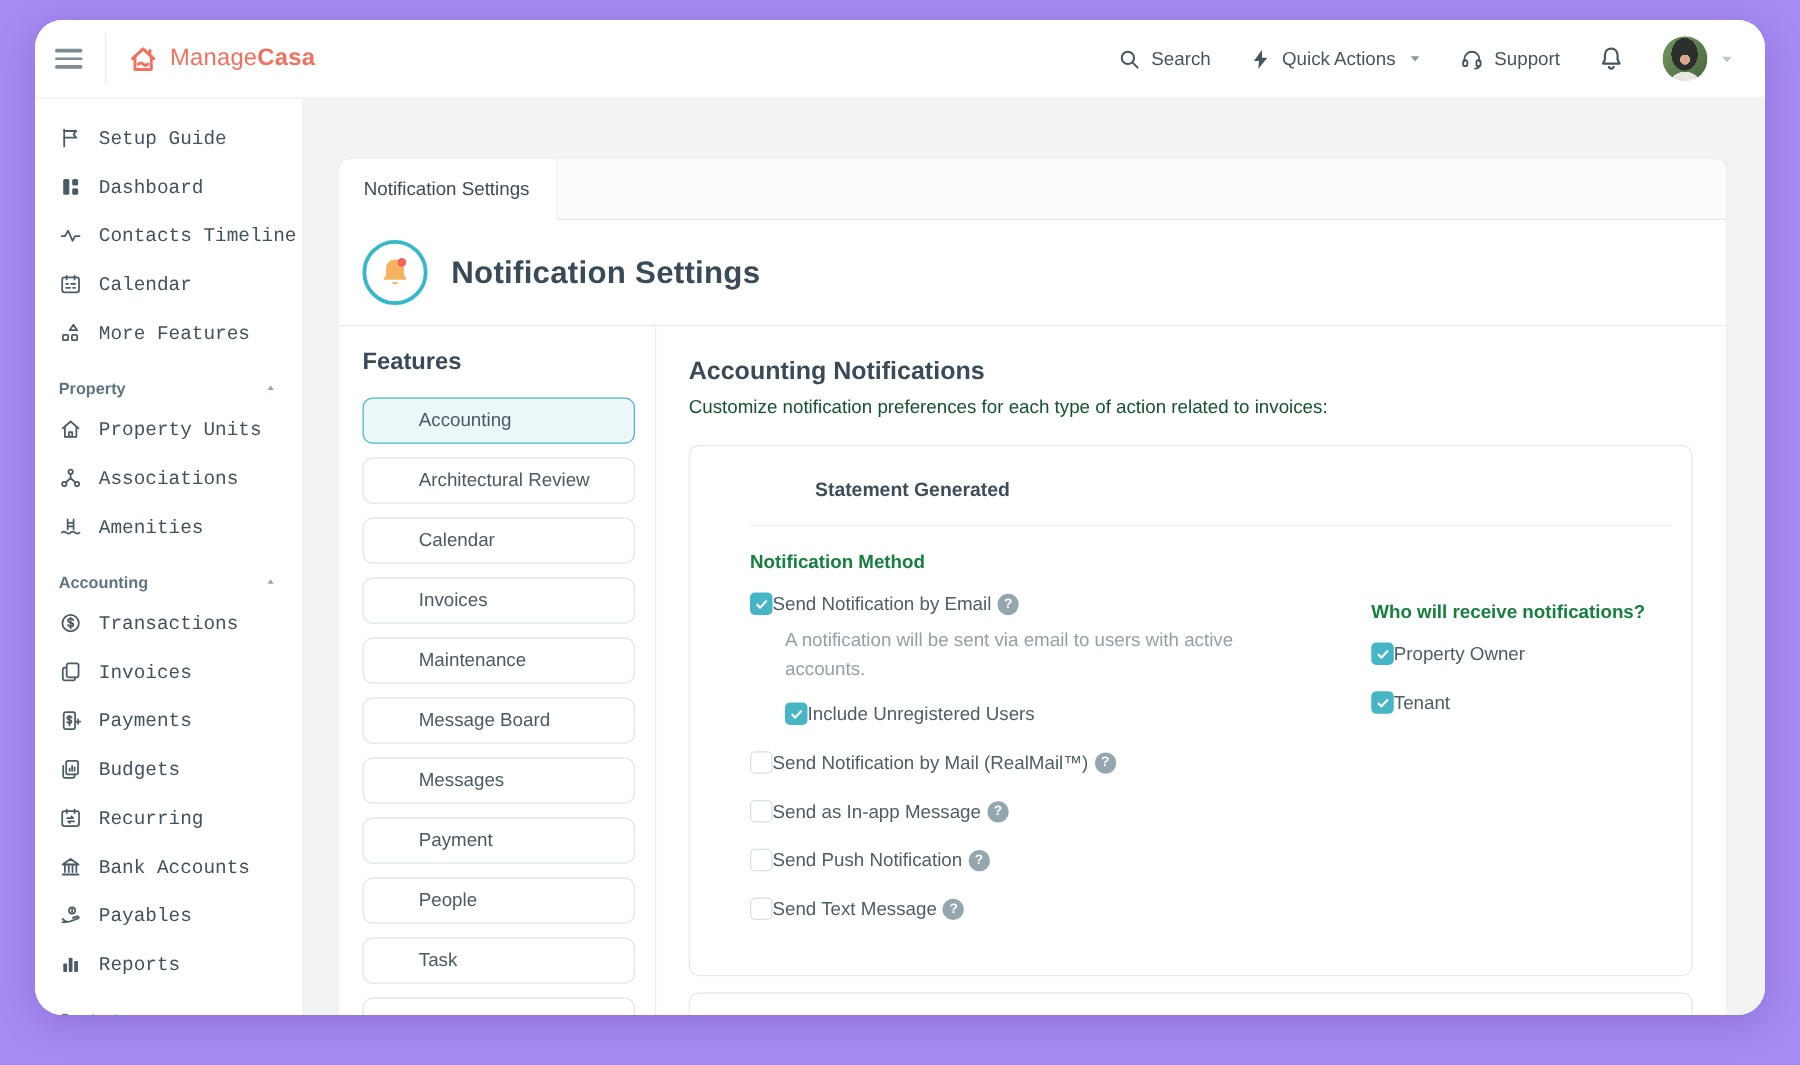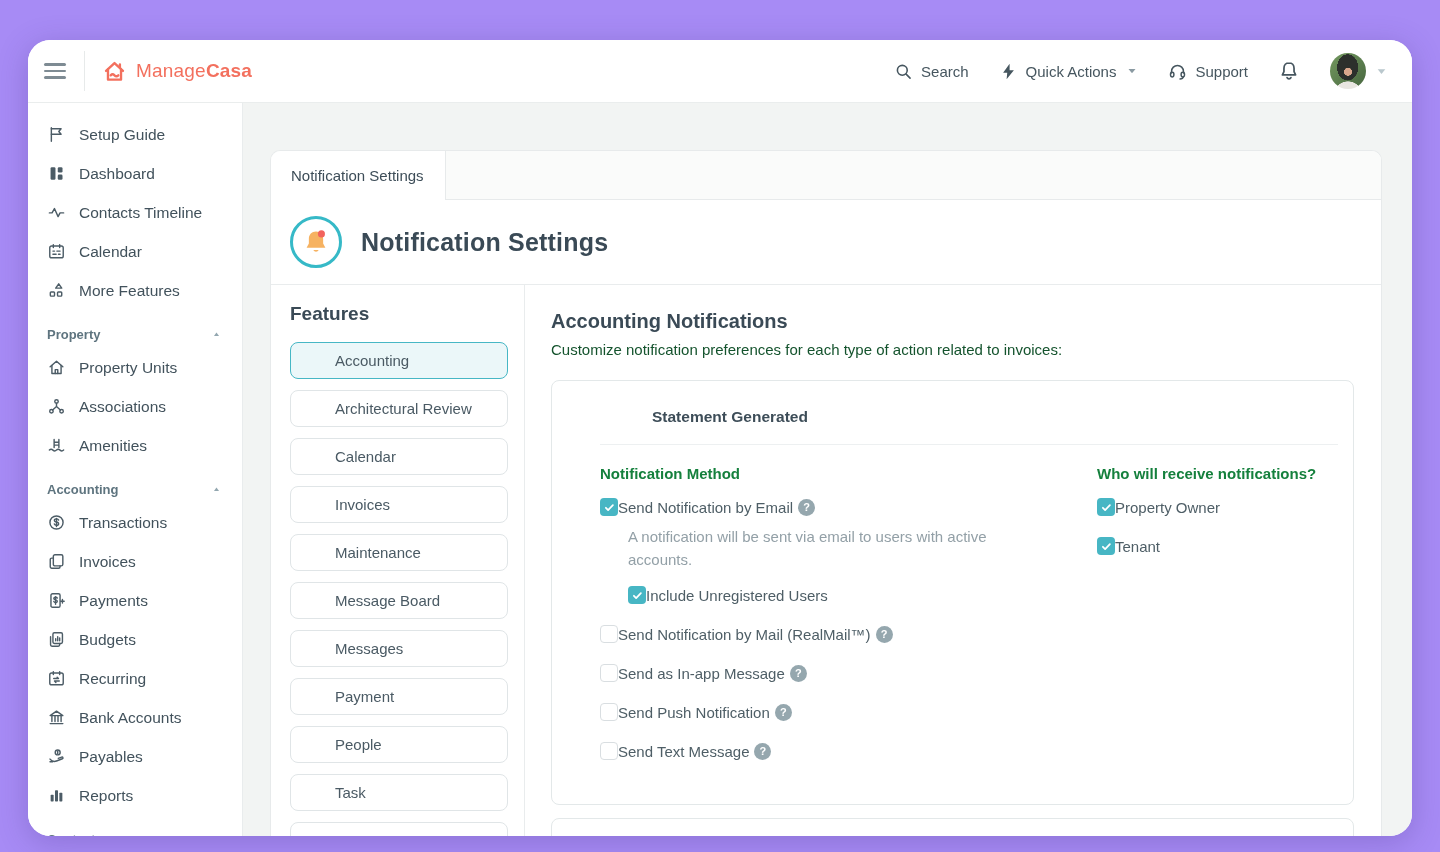--- a/index.html
+++ b/index.html
@@ -3,21 +3,21 @@
 <meta charset="utf-8">
 <style>
   html,body{margin:0;padding:0;overflow:hidden;}
   body{
     width:1440px;height:852px;position:relative;
     background:#a78bf5;
     font-family:"Liberation Sans",sans-serif;
     -webkit-font-smoothing:antialiased;
   }
   .window{
-    position:absolute;left:28px;top:40px;width:1384px;height:796px;
+    position:absolute;left:28px;top:16px;width:1384px;height:796px;
     background:#fff;border-radius:22px;overflow:hidden;
     display:flex;flex-direction:column;
     box-shadow:0 6px 30px rgba(60,40,120,.25);
   }
   
   .topbar{height:62px;flex:none;display:flex;align-items:center;
     background:#fff;border-bottom:1px solid #eaeded;padding:0 24px 0 16px;}
   .hamburger{width:22px;display:flex;flex-direction:column;gap:4px;cursor:pointer;}
   .hamburger span{display:block;height:2.6px;border-radius:2px;background:#7e8b93;}
   .topbar-divider{width:1px;height:40px;background:#e7eaea;margin:0 16px 0 18px;}
@@ -37,21 +37,21 @@
       radial-gradient(circle at 50% 52%, #d9a78c 0 15%, transparent 16%),
       radial-gradient(circle at 50% 118%, #e9e6e1 0 30%, transparent 31%),
       radial-gradient(ellipse 50% 62% at 49% 40%, #2c302c 0 58%, transparent 59%),
       linear-gradient(135deg,#73985f,#47663f);}
   .avatar-chev{width:13px;height:13px;color:#b9c7cd;}
   
   .appbody{flex:1;display:flex;min-height:0;}
   .sidebar{width:215px;flex:none;background:#fff;border-right:1px solid #e9eced;
     padding-top:12px;overflow:hidden;box-sizing:border-box;}
   .side-item{height:39px;display:flex;align-items:center;padding-left:19px;gap:13px;
-    color:#42525c;font-size:15.5px;cursor:pointer;white-space:nowrap;}
+    color:#42525c;font-size:15.5px;cursor:pointer;white-space:nowrap;font-family:Liberation Mono, monospace;}
   .side-item .icon{width:19px;height:19px;color:#4c5c66;flex:none;}
   .side-section{height:28px;margin-top:10px;display:flex;align-items:center;
     justify-content:space-between;padding:0 21px 0 19px;color:#5e747f;
     font-size:13px;font-weight:700;cursor:pointer;}
   .side-section .caret{width:9px;height:9px;color:#93a7b0;}
   
   .main{flex:1;min-width:0;background:#f2f4f3;padding:47px 30px 0 27px;box-sizing:border-box;}
   .card{background:#fff;height:100%;border:1px solid #e7eaeb;border-bottom:none;
     border-radius:10px 10px 0 0;display:flex;flex-direction:column;overflow:hidden;box-sizing:border-box;}
   .tabstrip{height:48px;flex:none;background:#fafbfa;border-bottom:1px solid #e7eaeb;display:flex;}
@@ -75,21 +75,21 @@
   .feature-btn.active{background:#ebf7f9;border-color:#46b7c5;}
   
   .panel{flex:1;min-width:0;padding:25px 27px 0 26px;box-sizing:border-box;overflow:hidden;}
   .panel-heading{font-size:20px;font-weight:700;color:#3a4a56;margin:0;}
   .panel-desc{font-size:15px;color:#14532d;margin:8px 0 0 0;}
   .notif-card{border:1px solid #e3e8e9;border-radius:8px;margin-top:22px;background:#fff;box-sizing:border-box;}
   .notif-card .card-title{font-size:15.5px;font-weight:700;color:#3d4d58;padding:27px 0 0 100px;}
   .notif-card .divider{height:1px;background:#edf0f1;margin:18px 15px 0 48px;}
   .cols{display:flex;padding:20px 15px 23px 48px;}
   .col-methods{width:497px;flex:none;box-sizing:border-box;padding-right:30px;}
-  .col-recipients{flex:1;min-width:0;}
+  .col-recipients{flex:1;min-width:0;margin-top:40px;}
   .col-heading{font-size:15px;font-weight:700;color:#15803d;margin:0 0 16px 0;}
   .check-row{display:flex;align-items:center;gap:0;}
   .method-block{margin-bottom:21px;}
   .recip-row{margin-bottom:21px;}
   .checkbox{width:18px;height:18px;border-radius:4px;flex:none;box-sizing:border-box;cursor:pointer;
     display:flex;align-items:center;justify-content:center;}
   .checkbox.checked{background:#47b6c4;}
   .checkbox.unchecked{background:#fff;border:1.5px solid #d9dee1;}
   .checkbox svg{width:13px;height:13px;display:block;}
   .check-label{font-size:15px;color:#4e5e66;}

